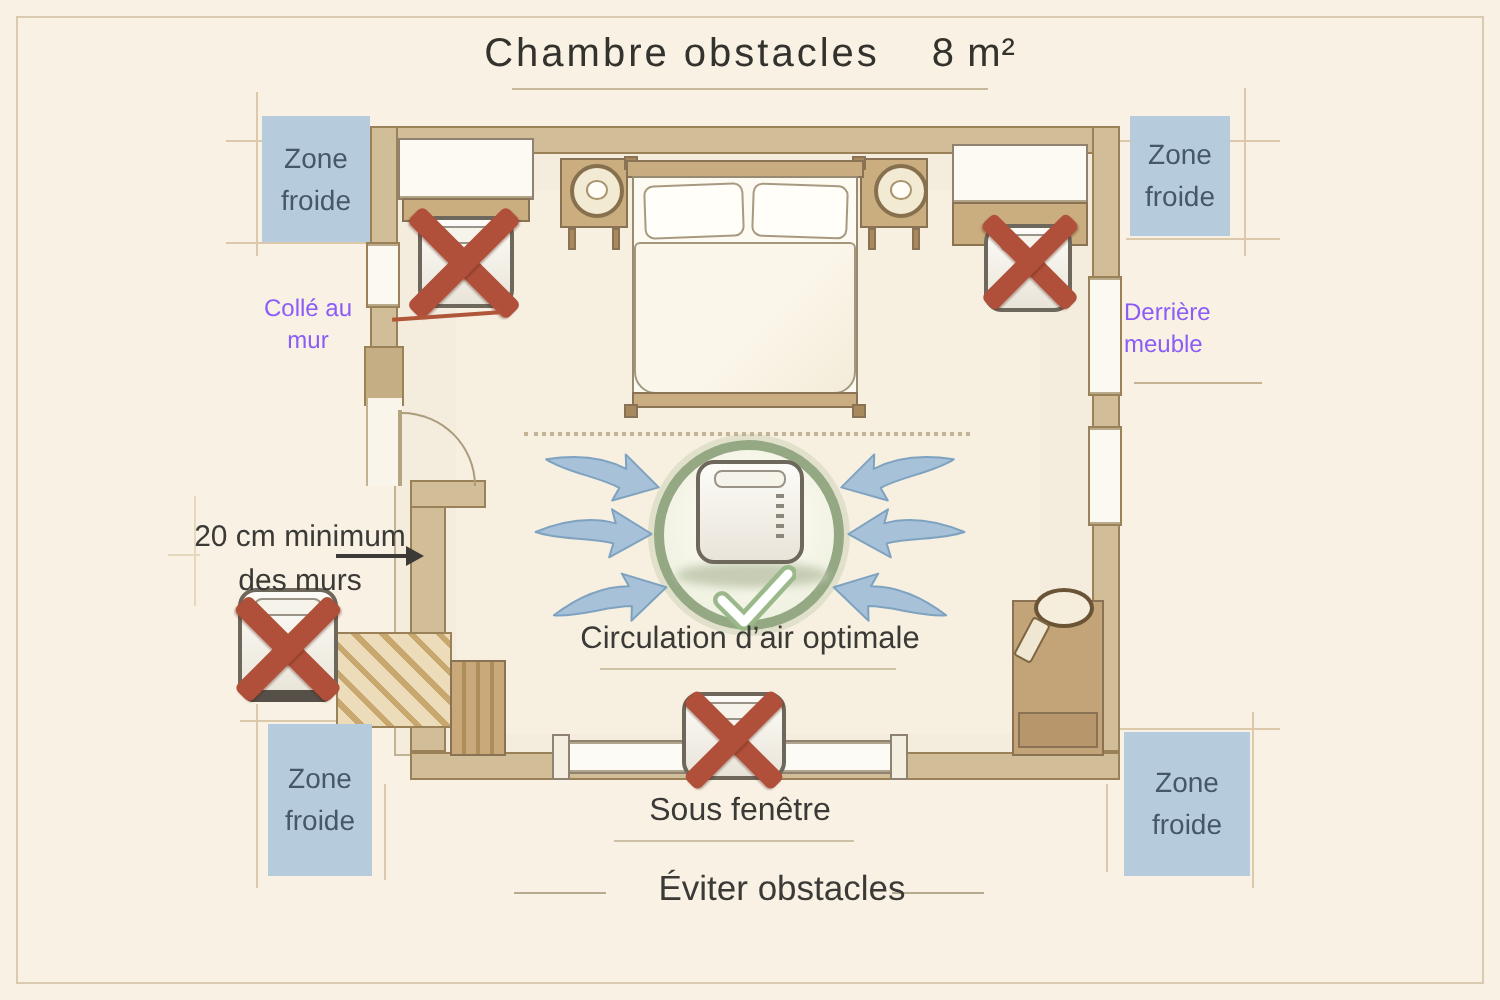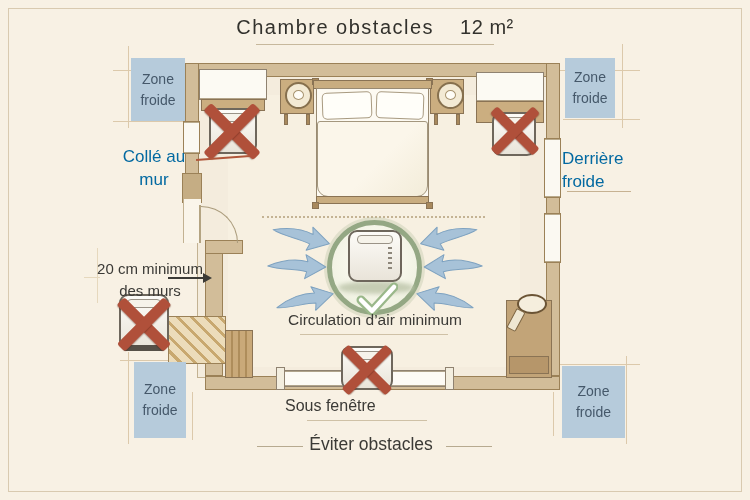--- a/index.html
+++ b/index.html
@@ -53,36 +53,36 @@
   
   .xmark{position:absolute;}
   .xbar{position:absolute;left:0;top:44%;width:100%;height:16%;background:#b0503a;border-radius:3px;box-shadow:0 1px 1px rgba(90,35,20,.35);}
   .xbar.a{transform:rotate(45deg);}
   .xbar.b{transform:rotate(-45deg);}
   
   .green-circle{position:absolute;left:327px;top:220px;width:95px;height:95px;border-radius:50%;border:5px solid #94a884;background:radial-gradient(circle at 50% 42%,#f8f8ec 40%,#e9ecd9 100%);box-sizing:border-box;box-shadow:0 0 0 3px rgba(160,175,140,.25);}
   .device-shadow{position:absolute;left:338px;top:281px;width:76px;height:13px;border-radius:50%;background:#c6cdb4;filter:blur(2px);}
   
   .lbl{position:absolute;white-space:pre-line;}
-  .lbl.brown{color:#0369a1;font-size:17px;line-height:1.35;text-align:center;}
+  .lbl.brown{color:#8b5cf6;font-size:12px;line-height:1.35;text-align:center;}
   .lbl.dark{color:#3b3a36;}
   .thin-line{position:absolute;background:#cfc1a6;height:1px;}
   .red-line{position:absolute;background:#b0573a;height:2px;}
   .arrow-line{position:absolute;background:#3b3a36;height:2px;}
   .arrow-head{position:absolute;width:0;height:0;border-left:9px solid #3b3a36;border-top:5px solid transparent;border-bottom:5px solid transparent;}
   .dot-line{position:absolute;border-top:2px dotted #c4b394;height:0;}
 </style>
 </head>
 <body>
 
 <div class="stage">
   <div class="frame"></div>
 
   <div class="title-row">
-    <span>Chambre obstacles</span><span class="area">12 m²</span>
+    <span>Chambre obstacles</span><span class="area">8 m²</span>
   </div>
   <div class="title-underline"></div>
 
   <div class="gline" style="left:113px;top:70px;width:72px;height:1px;"></div>
   <div class="gline" style="left:560px;top:70px;width:80px;height:1px;"></div>
   <div class="gline" style="left:113px;top:121px;width:84px;height:1px;"></div>
   <div class="gline" style="left:563px;top:119px;width:77px;height:1px;"></div>
   <div class="gline" style="left:128px;top:46px;width:1px;height:82px;"></div>
   <div class="gline" style="left:622px;top:44px;width:1px;height:84px;"></div>
   <div class="gline" style="left:120px;top:360px;width:78px;height:1px;"></div>
@@ -221,30 +221,30 @@
   <div class="zone" style="left:134px;top:362px;width:52px;height:76px;">Zone
 froide</div>
   <div class="zone" style="left:562px;top:366px;width:63px;height:72px;">Zone
 froide</div>
 
   <div class="lbl brown" style="left:108px;top:146px;width:92px;z-index:6;">Collé au
 mur</div>
   <div class="red-line" style="left:196px;top:157px;width:54px;transform:rotate(-4deg);z-index:6;"></div>
 
   <div class="lbl brown" style="left:562px;top:148px;width:80px;text-align:left;z-index:6;">Derrière
-froide</div>
+meuble</div>
   <div class="thin-line" style="left:567px;top:191px;width:64px;background:#c7b292;"></div>
 
   <div class="lbl dark" style="left:95px;top:258px;width:110px;font-size:15px;line-height:1.45;text-align:center;z-index:6;">20 cm minimum
 des murs</div>
   <div class="arrow-line" style="left:168px;top:277px;width:36px;z-index:6;"></div>
   <div class="arrow-head" style="left:203px;top:273px;z-index:6;"></div>
 
-  <div class="lbl dark" style="left:275px;top:311px;width:200px;font-size:15.5px;text-align:center;z-index:6;">Circulation d’air minimum</div>
+  <div class="lbl dark" style="left:275px;top:311px;width:200px;font-size:15.5px;text-align:center;z-index:6;">Circulation d’air optimale</div>
   <div class="thin-line" style="left:300px;top:334px;width:148px;"></div>
 
-  <div class="lbl dark" style="left:285px;top:397px;width:170px;font-size:16px;z-index:6;">Sous fenêtre</div>
+  <div class="lbl dark" style="left:285px;top:397px;width:170px;font-size:16px;text-align:center;z-index:6;">Sous fenêtre</div>
   <div class="thin-line" style="left:307px;top:420px;width:120px;"></div>
 
-  <div class="lbl dark" style="left:276px;top:434px;width:190px;font-size:17.5px;text-align:center;z-index:6;">Éviter obstacles</div>
+  <div class="lbl dark" style="left:296px;top:434px;width:190px;font-size:17.5px;text-align:center;z-index:6;">Éviter obstacles</div>
   <div class="thin-line" style="left:257px;top:446px;width:46px;background:#b7aa90;"></div>
   <div class="thin-line" style="left:446px;top:446px;width:46px;background:#b7aa90;"></div>
 </div>
 
 </body></html>

